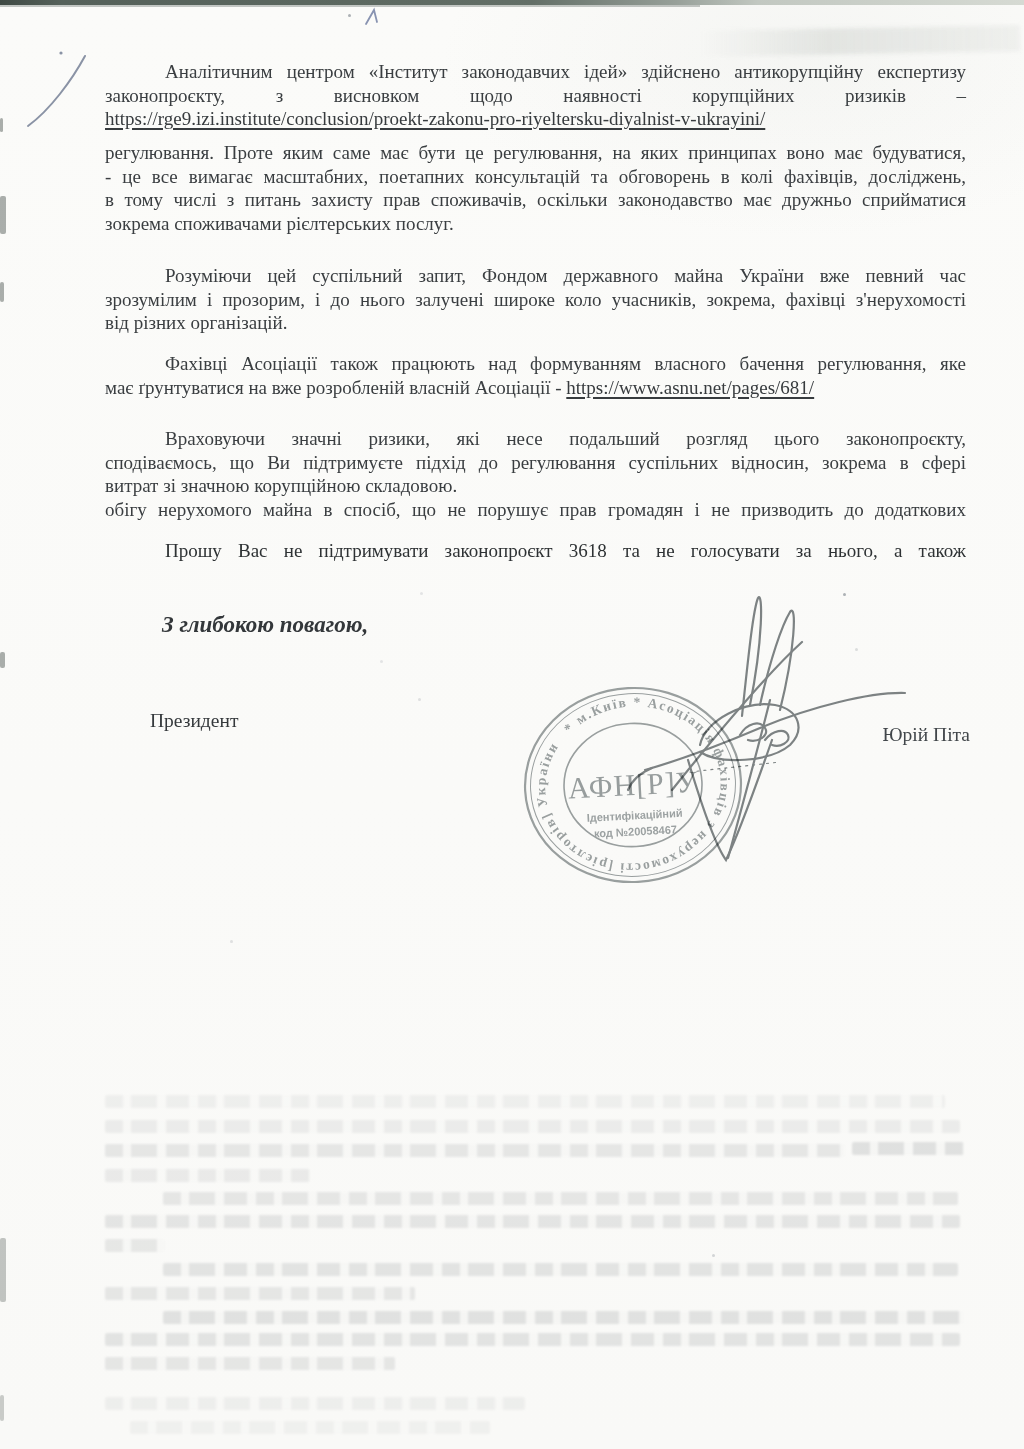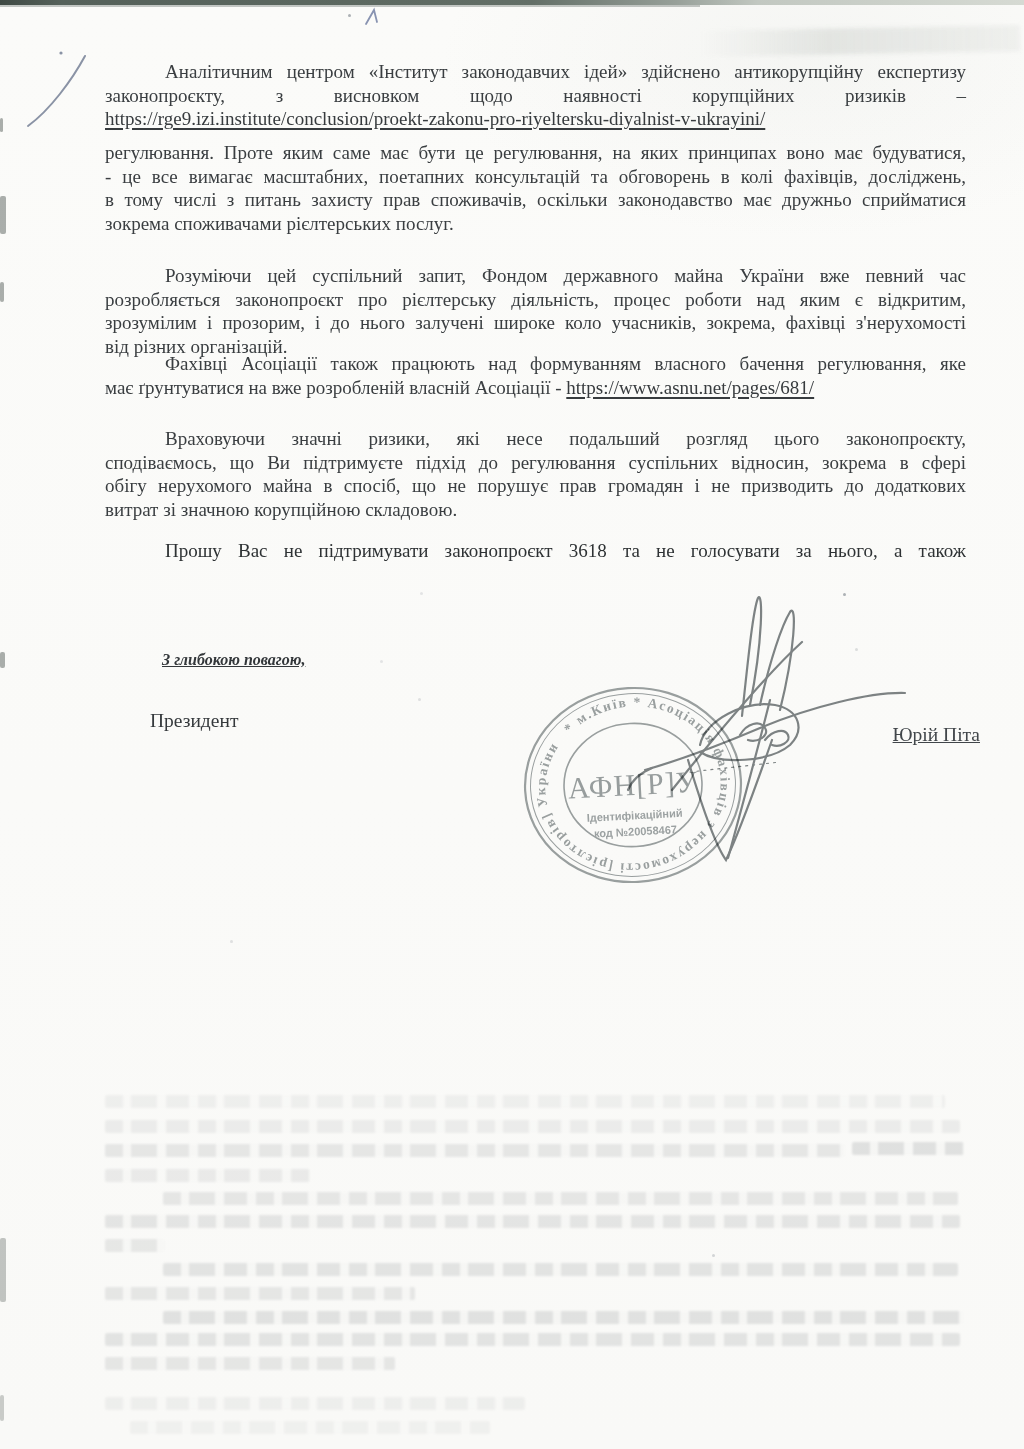--- a/index.html
+++ b/index.html
@@ -14,23 +14,23 @@
   .scan-top-edge{position:absolute;left:0;top:0;width:1024px;height:5px;
     background:linear-gradient(90deg,#3f4a44 0%,#55615a 6%,#5c6860 34%,#636f67 52%,#97a099 66%,#c2c8c1 74%,#ccd1ca 88%,#d6dad3 100%);
   }
   .scan-top-edge2{position:absolute;left:0;top:5px;width:700px;height:2px;background:rgba(90,100,94,0.35);}
   .para{position:absolute;left:105px;right:58px;font-size:19px;line-height:23.5px;}
   .line{text-align:justify;text-align-last:justify;white-space:normal;}
   .line.first{text-indent:60px;}
   .line.last{text-align-last:left;}
   .bold{font-weight:normal;color:#2e3234;}
   .doclink{color:#373b3e;text-decoration:underline;text-underline-offset:3px;text-decoration-thickness:1.5px;}
-  .closing{position:absolute;left:162px;top:651px;font-size:16px;font-weight:bold;font-style:italic;color:#33373a;text-decoration:underline;}
+  .closing{position:absolute;left:162px;top:612px;font-size:23px;font-weight:bold;font-style:italic;color:#33373a;}
   .sigblock{position:absolute;left:150px;top:708px;font-size:19.5px;line-height:25px;color:#35393c;}
-  .signame{position:absolute;top:724px;right:44px;font-size:19.5px;color:#41464a;text-decoration:underline;}
+  .signame{position:absolute;top:724px;right:54px;font-size:19.5px;color:#41464a;}
   .stamp-svg{position:absolute;left:521px;top:684px;width:224px;height:202px;opacity:.82;mix-blend-mode:multiply;transform:rotate(-3deg);}
   .sig-svg{position:absolute;left:615px;top:580px;width:310px;height:295px;mix-blend-mode:multiply;}
   .penmark-svg{position:absolute;mix-blend-mode:multiply;}
   .bleed{position:absolute;height:13px;border-radius:2px;filter:blur(1.2px);
     background:repeating-linear-gradient(90deg,#646a6e 0 18px,rgba(100,106,110,.15) 18px 26px,#646a6e 26px 52px,rgba(100,106,110,.1) 52px 61px,#646a6e 61px 84px,rgba(100,106,110,.12) 84px 93px);}
   .smudge{position:absolute;background:rgba(72,80,76,.45);filter:blur(.6px);border-radius:2px;}
   .speck{position:absolute;width:3px;height:3px;border-radius:50%;background:rgba(95,104,114,.5);}
   .grayband{position:absolute;left:700px;top:28px;width:320px;height:26px;filter:blur(2px);transform:rotate(-1deg);
     background:linear-gradient(90deg,transparent,rgba(150,158,152,.20) 40%,rgba(150,158,152,.10));}
 </style>
@@ -61,35 +61,34 @@
 
   <div class="para" style="top:141px">
     <div class="line">регулювання. Проте яким саме має бути це регулювання, на яких принципах воно має  будуватися,</div>
     <div class="line">- це все вимагає масштабних, поетапних консультацій та обговорень в колі фахівців, досліджень,</div>
     <div class="line">в тому числі з питань захисту прав споживачів, оскільки законодавство має дружньо сприйматися</div>
     <div class="line last">зокрема споживачами рієлтерських послуг.</div>
   </div>
 
   <div class="para" style="top:264px">
     <div class="line first">Розуміючи цей суспільний запит, Фондом державного майна України вже певний час</div>
-    <div class="line">розробляється законопроєкт про рієлтерську діяльність, процес роботи над яким є відкритим,</div>
     <div class="line">зрозумілим і прозорим, і до нього залучені широке коло учасників, зокрема, фахівці з'нерухомості</div>
     <div class="line last">від різних організацій.</div>
   </div>
 
   <div class="para" style="top:352px">
     <div class="line first">Фахівці Асоціації також працюють над формуванням власного бачення регулювання, яке</div>
     <div class="line last"><span>має ґрунтуватися на вже розробленій власній Асоціації - </span><span class="doclink">https://www.asnu.net/pages/681/</span></div>
   </div>
 
   <div class="para" style="top:427px">
     <div class="line first">Враховуючи значні ризики, які несе подальший розгляд цього законопроєкту,</div>
     <div class="line">сподіваємось, що Ви підтримуєте підхід до регулювання суспільних відносин, зокрема в сфері</div>
+    <div class="line last">витрат зі значною корупційною складовою.</div>
     <div class="line">обігу нерухомого майна в спосіб, що не порушує прав громадян і не призводить до додаткових</div>
-    <div class="line last">витрат зі значною корупційною складовою.</div>
   </div>
 
   <div class="para bold" style="top:539px">
     <div class="line first">Прошу Вас не підтримувати законопроєкт 3618 та не голосувати за нього, а також</div>
   </div>
 
   <div class="closing">З глибокою повагою,</div>
 
   <div class="sigblock">
     <div>Президент</div>

